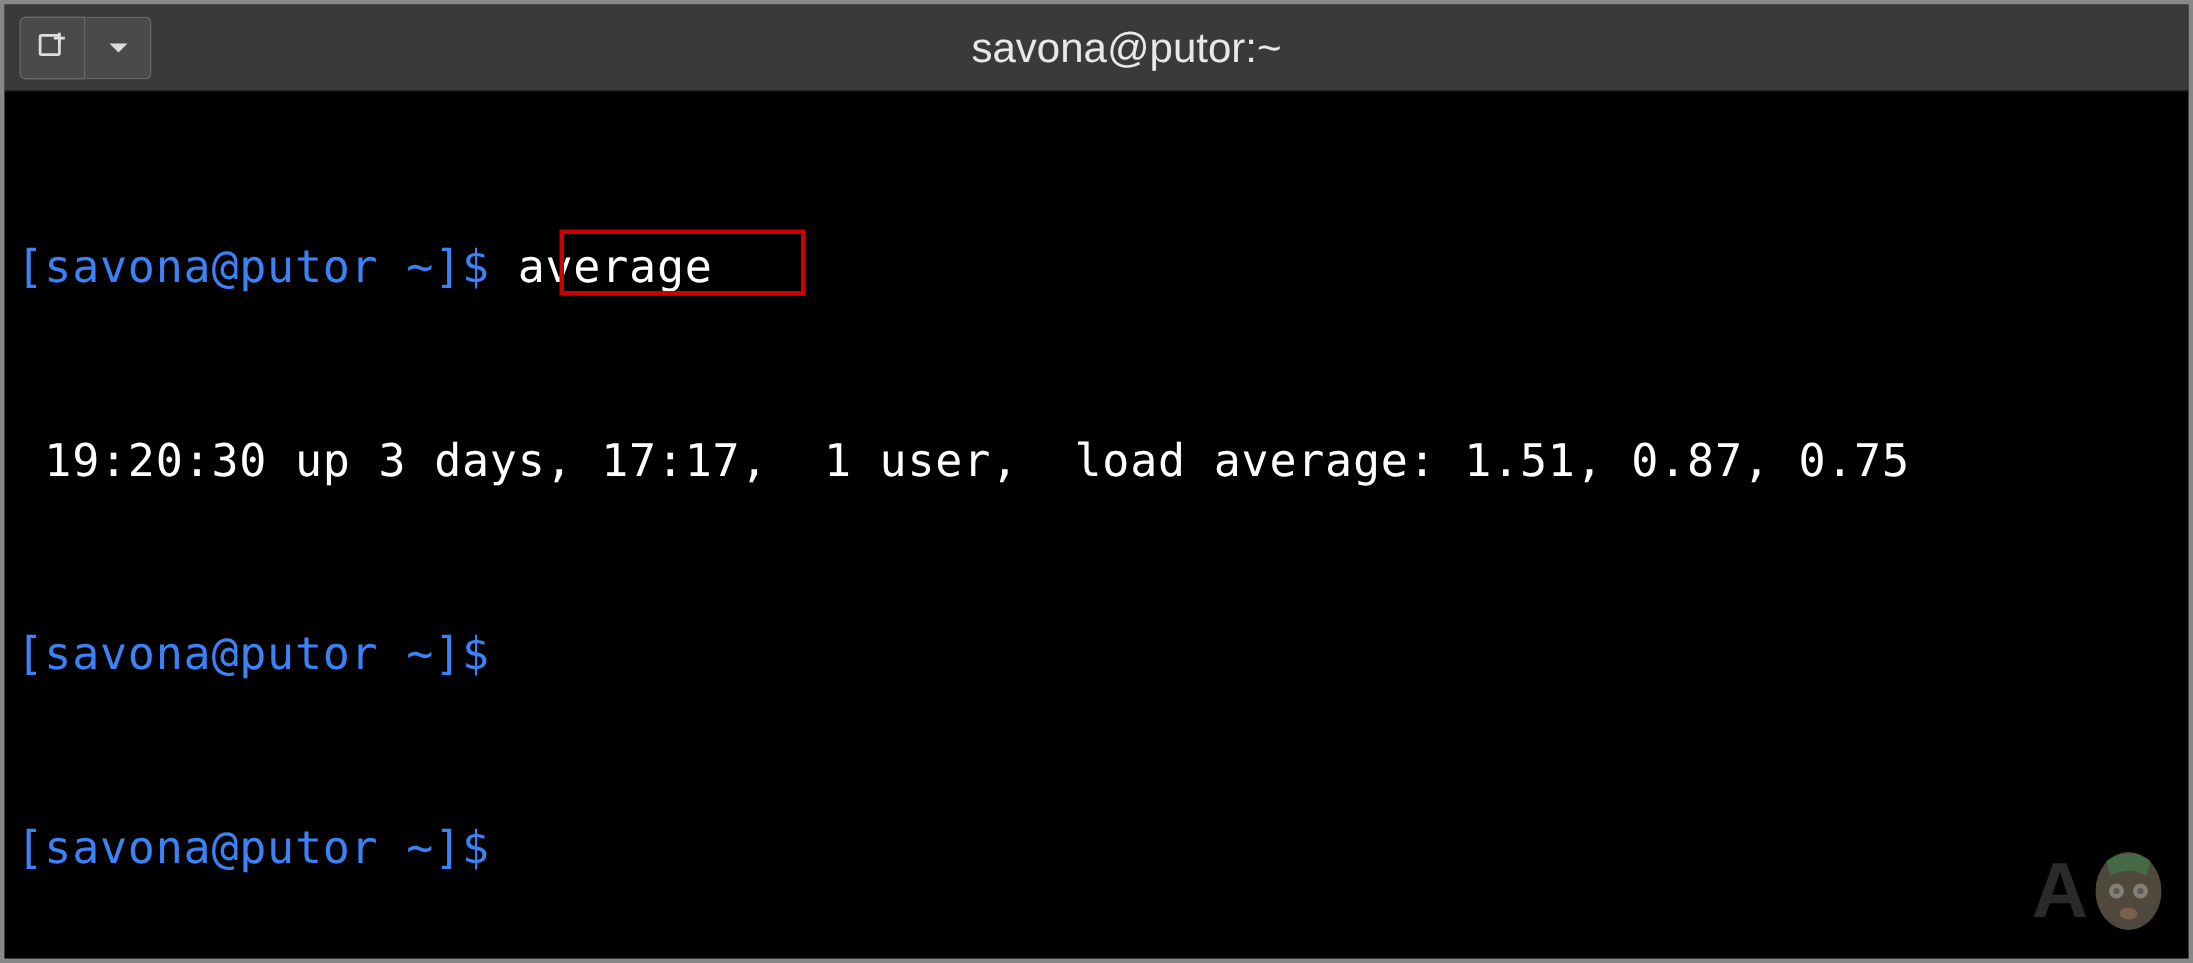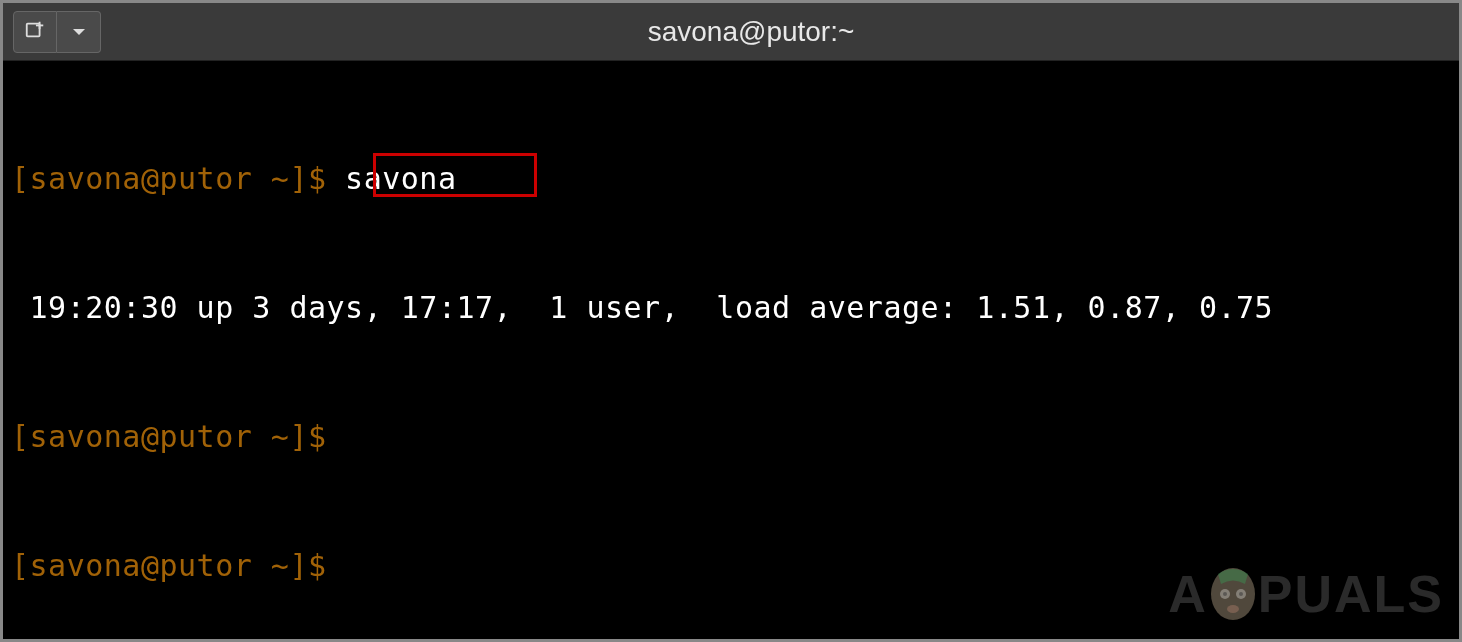--- a/index.html
+++ b/index.html
@@ -68,21 +68,21 @@
       white-space: pre;
       letter-spacing: 0.5px;
       position: relative;
     }
     .line {
       display: block;
       position: relative;
       height: 43px;
     }
     .prompt {
-      color: #a16207;
+      color: #3b82f6;
     }
     .cmd {
       color: #ffffff;
     }
     .output {
       color: #ffffff;
     }
     .highlight-box {
       position: absolute;
       border: 3px solid #cc0000;
@@ -131,21 +131,21 @@
         <svg viewBox="0 0 14 10" fill="#ddd">
           <path d="M1 2 L7 8 L13 2 Z"></path>
         </svg>
       </span>
     </div>
   </div>
   <div class="window-title">savona@putor:~</div>
 </div>
 
 <div class="terminal">
-  <span class="line"><span class="prompt">[savona@putor ~]$ </span><span class="cmd">savona</span><span class="highlight-box" style="left:362px;top:-4px;width:164px;height:44px;"></span></span>
+  <span class="line"><span class="prompt">[savona@putor ~]$ </span><span class="cmd">average</span><span class="highlight-box" style="left:362px;top:-4px;width:164px;height:44px;"></span></span>
   <span class="line output"> 19:20:30 up 3 days, 17:17,  1 user,  load average: 1.51, 0.87, 0.75</span>
   <span class="line"><span class="prompt">[savona@putor ~]$ </span></span>
   <span class="line"><span class="prompt">[savona@putor ~]$ </span></span>
   
   
   
   
   
   
   
@@ -156,15 +156,14 @@
       <svg viewBox="0 0 60 70">
         <ellipse cx="30" cy="35" rx="22" ry="26" fill="rgba(200,180,150,0.4)"></ellipse>
         <path d="M15 15 Q30 5 45 15 L42 25 Q30 18 18 25 Z" fill="rgba(60,140,80,0.5)"></path>
         <circle cx="22" cy="35" r="5" fill="rgba(255,255,255,0.3)"></circle>
         <circle cx="38" cy="35" r="5" fill="rgba(255,255,255,0.3)"></circle>
         <circle cx="22" cy="35" r="2" fill="rgba(50,50,50,0.5)"></circle>
         <circle cx="38" cy="35" r="2" fill="rgba(50,50,50,0.5)"></circle>
         <ellipse cx="30" cy="50" rx="6" ry="4" fill="rgba(180,130,110,0.4)"></ellipse>
       </svg>
     </span>
-    <span>PUALS</span>
   </div>
 </div>
 
 </body></html>

